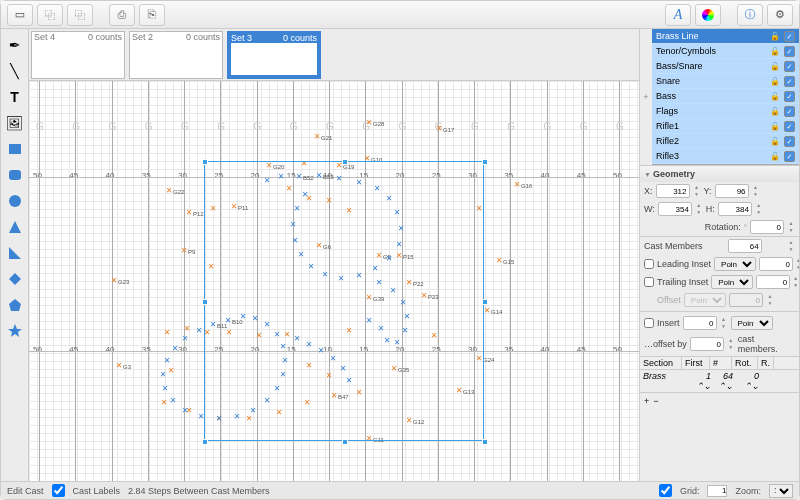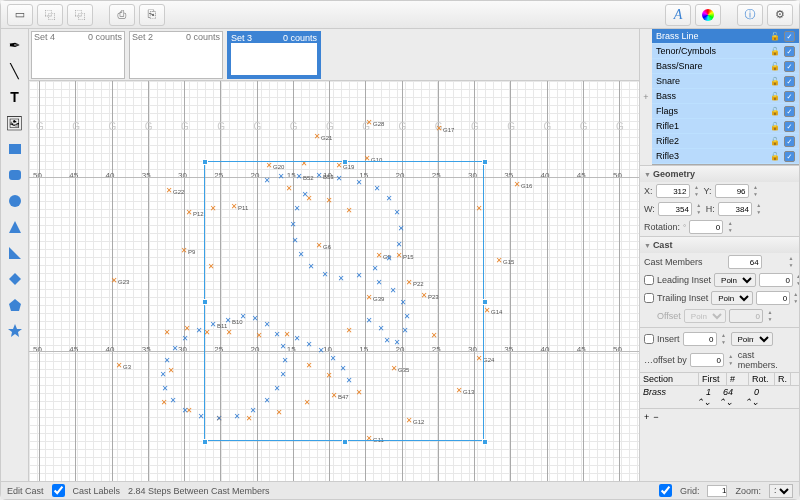--- a/index.html
+++ b/index.html
@@ -466,33 +466,32 @@
               <span>▲</span>
               <span>▼</span>
             </div>
           <label>H:</label>
             <input type="text" value="384" style="">
             <div class="stepper">
               <span>▲</span>
               <span>▼</span>
             </div>
           </div>
-        <div class="prow" style="">
+        <div class="prow" style="justify-content:flex-end">
             <label>Rotation:</label>
             <span style="font-size:8px;color:#999">°</span>
             <input type="text" value="0" style="">
             <div class="stepper">
               <span>▲</span>
               <span>▼</span>
             </div>
           </div>
       </div>
 
       <div class="panel">
-        <div class="phdr">Cast</div>
         <div class="prow" style="justify-content:space-between">
             <label>Cast Members</label>
             <input type="text" value="64" style="">
             <div class="stepper">
               <span>▲</span>
               <span>▼</span>
             </div>
           </div>
         <div class="prow">
             <input type="checkbox" style="">
@@ -539,21 +538,21 @@
             <label>…offset by</label>
             <input type="text" value="0" style="">
             <div class="stepper">
               <span>▲</span>
               <span>▼</span>
             </div>
             <span>cast members.</span>
           </div>
 
         <div class="tablehead">
-          <div style="width:59px">Section</div>
+          <div style="width:42px">Section</div>
           <div style="width:28px">First</div>
           <div style="width:22px">#</div>
           <div style="width:26px">Rot.</div>
           <div>R.</div>
         </div>
         <div class="tablerow">
           <div style="width:46px">Brass</div>
           <div style="width:28px;text-align:right"><span>1</span> ⌃⌄</div>
           <div style="width:22px;text-align:right"><span>64</span> ⌃⌄</div>
           <div style="width:26px;text-align:right"><span>0</span> ⌃⌄</div>

